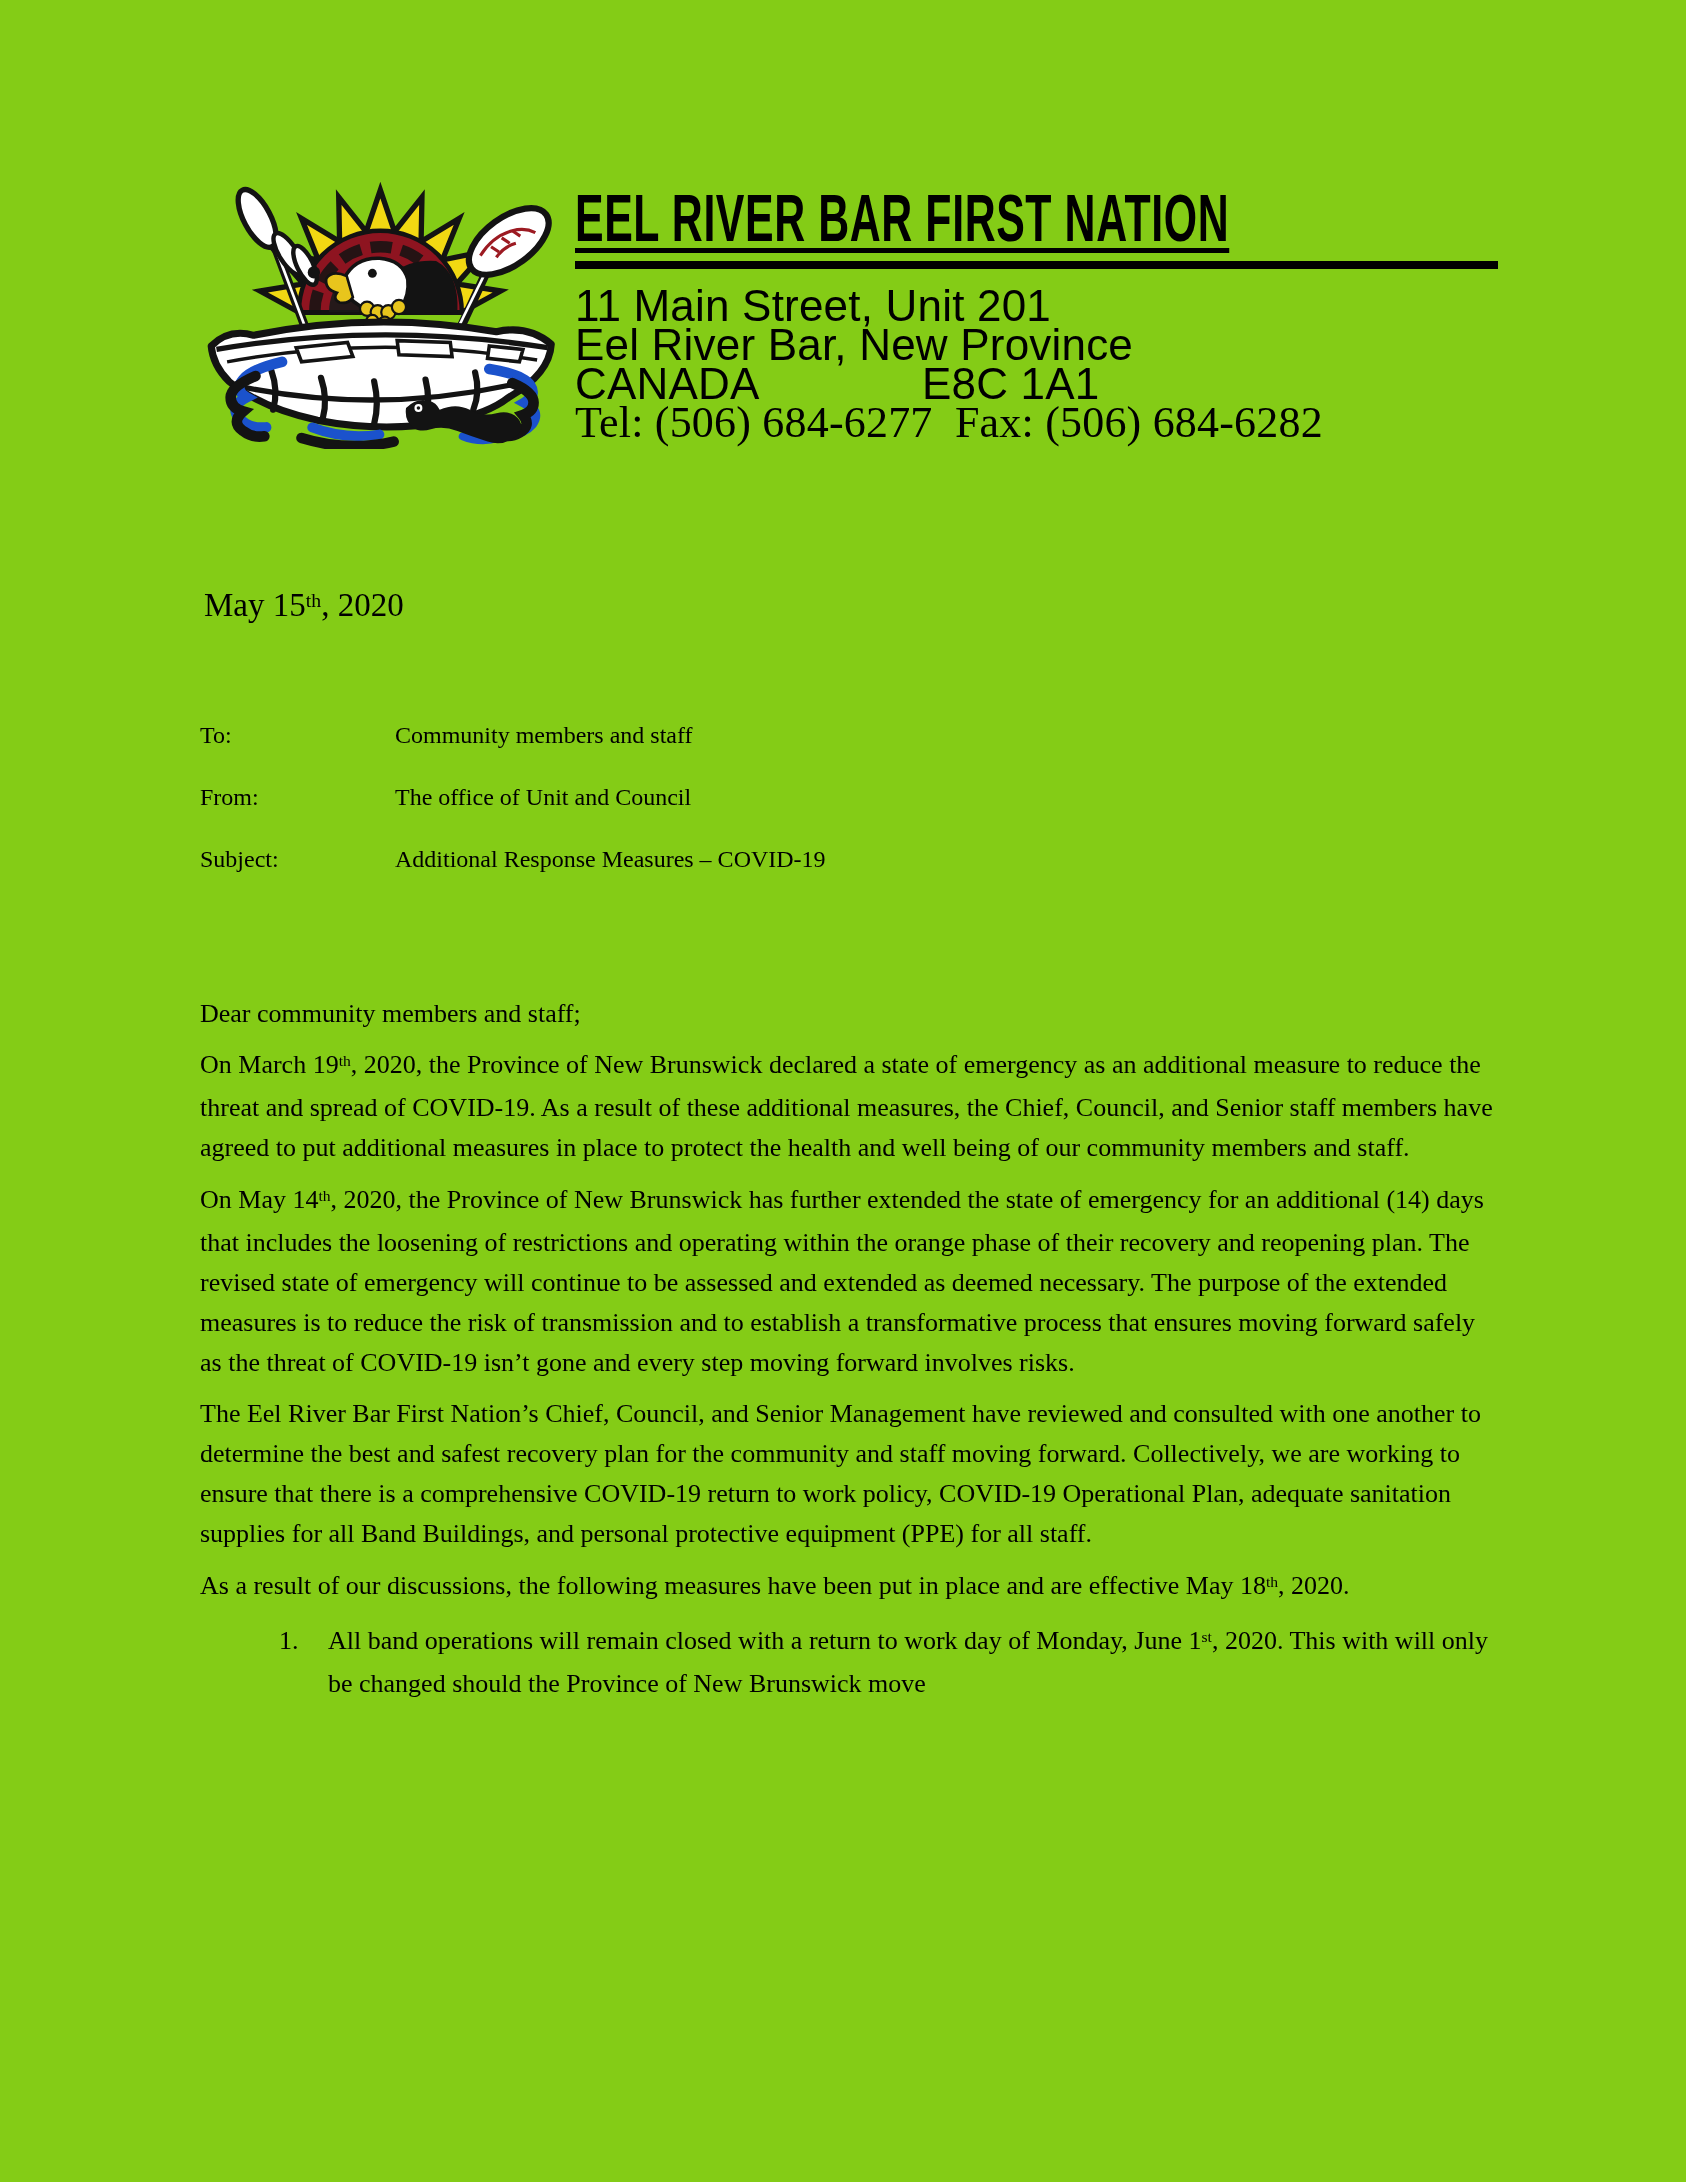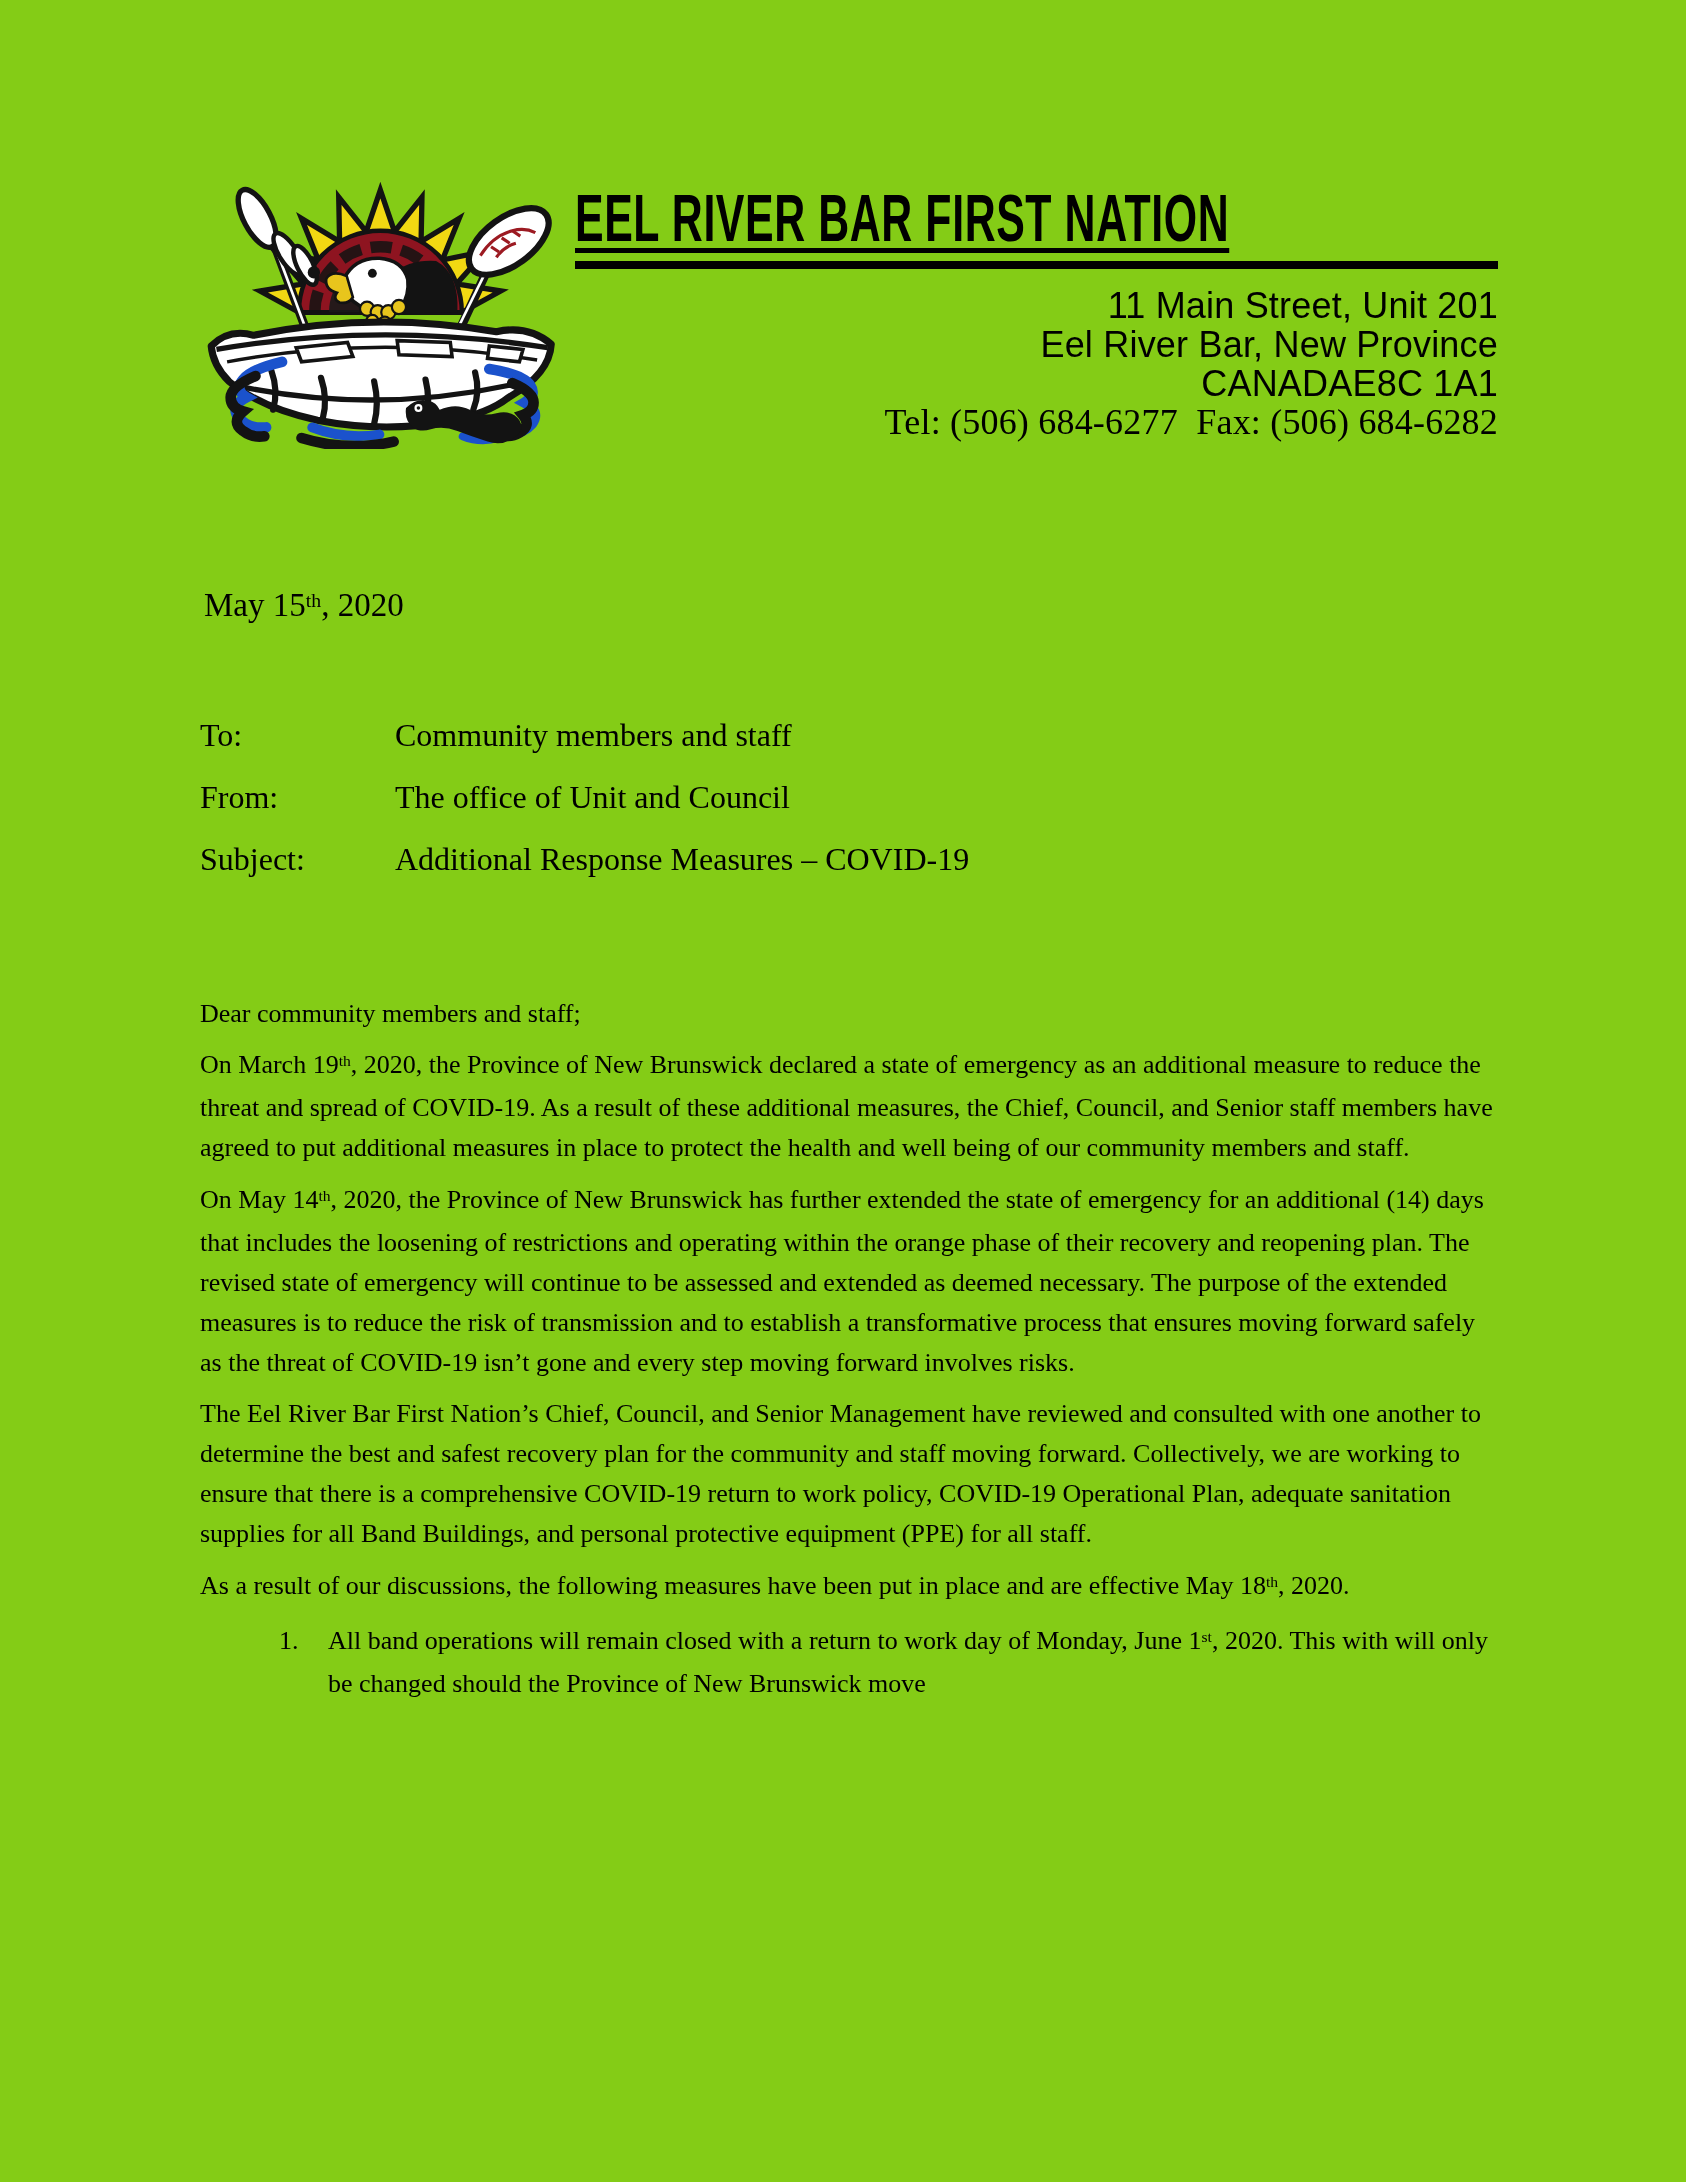--- a/index.html
+++ b/index.html
@@ -19,28 +19,28 @@
   }
   .masthead-title .title-text{
     display:inline-block;
     font-family:"Liberation Sans", sans-serif;
     font-weight:700; font-size:67px; line-height:1.1; letter-spacing:0.9px;
     transform:scaleX(0.64); transform-origin:0 100%;
     text-decoration:underline; text-decoration-thickness:5.3px; text-underline-offset:7px;
   }
   .address {
     margin-top:17.6px; font-family:"Liberation Sans", sans-serif;
-    font-size:36px; line-height:39px; letter-spacing:0.2px;text-align:right;
+    font-size:44px; line-height:39px; letter-spacing:0.2px;
   }
   .address .country-row .country { display:inline-block; width:347px; }
   .address .contact { white-space:pre;font-family:Liberation Serif, serif; }
 
   
   .date-line { position:absolute; left:204px; top:585px; font-size:33px; line-height:40px; }
-  .meta { position:absolute; left:200px; top:715px; font-size:32px; }
+  .meta { position:absolute; left:200px; top:715px; font-size:24px; }
   .meta-row { line-height:40px; margin-bottom:22px; }
   .meta-label { display:inline-block; width:195px; }
 
   .body-text { position:absolute; left:200px; top:994px; width:1299px; font-size:26px; }
   .body-text p { line-height:40px; margin:0 0 11.4px 0; }
 
   .list-row { display:flex; margin-top:12.3px; line-height:40px; }
   .list-num { margin-left:79px; width:49px; flex:0 0 auto; }
   .list-text { flex:1; }
 

